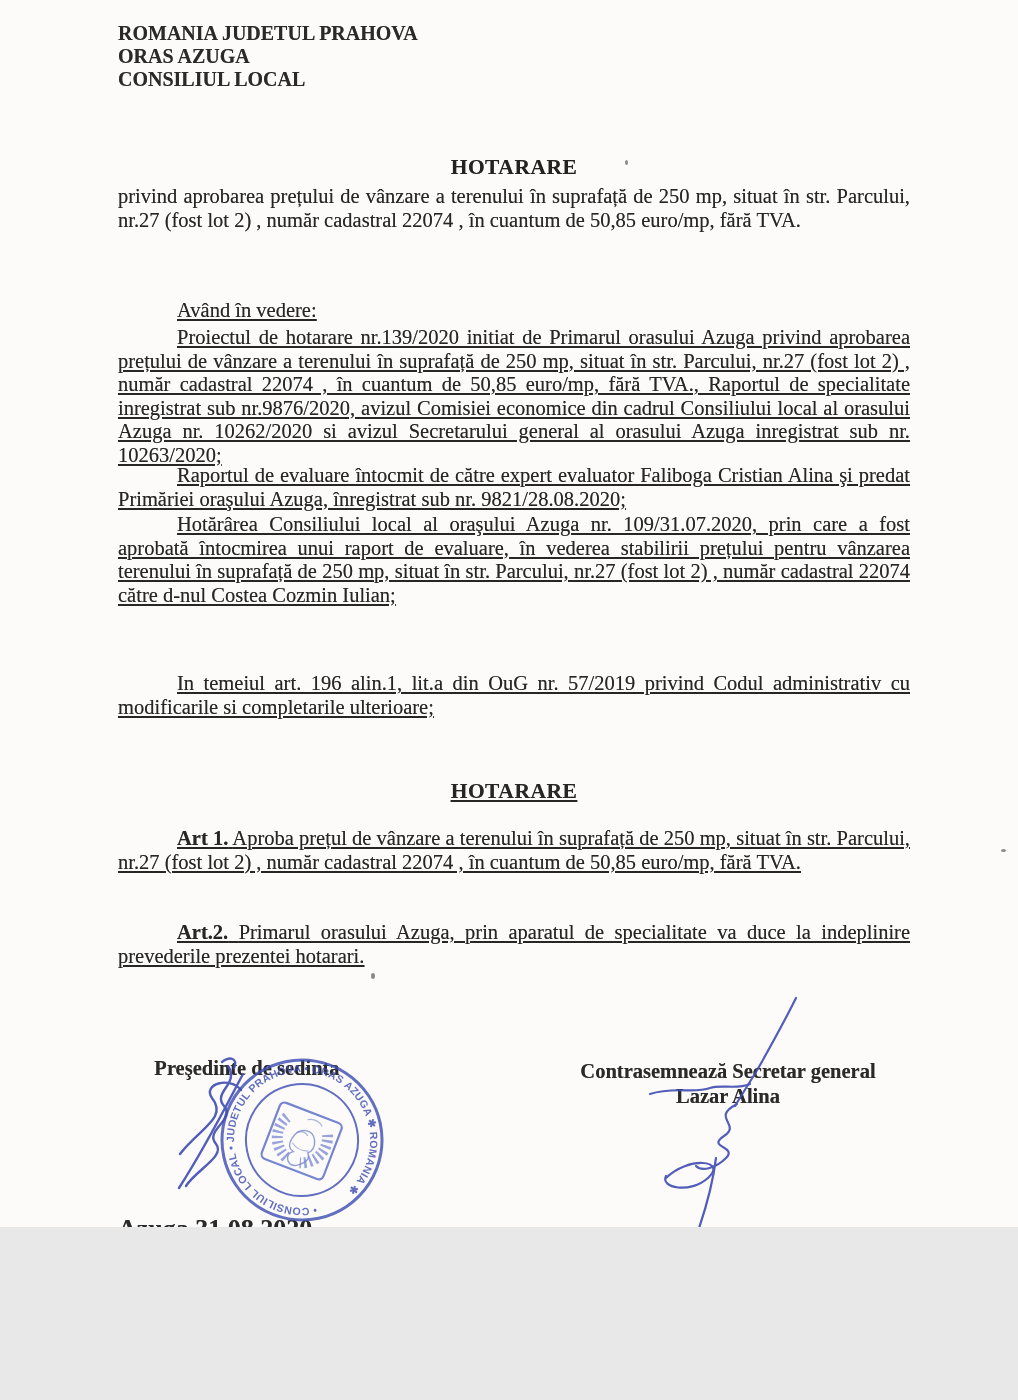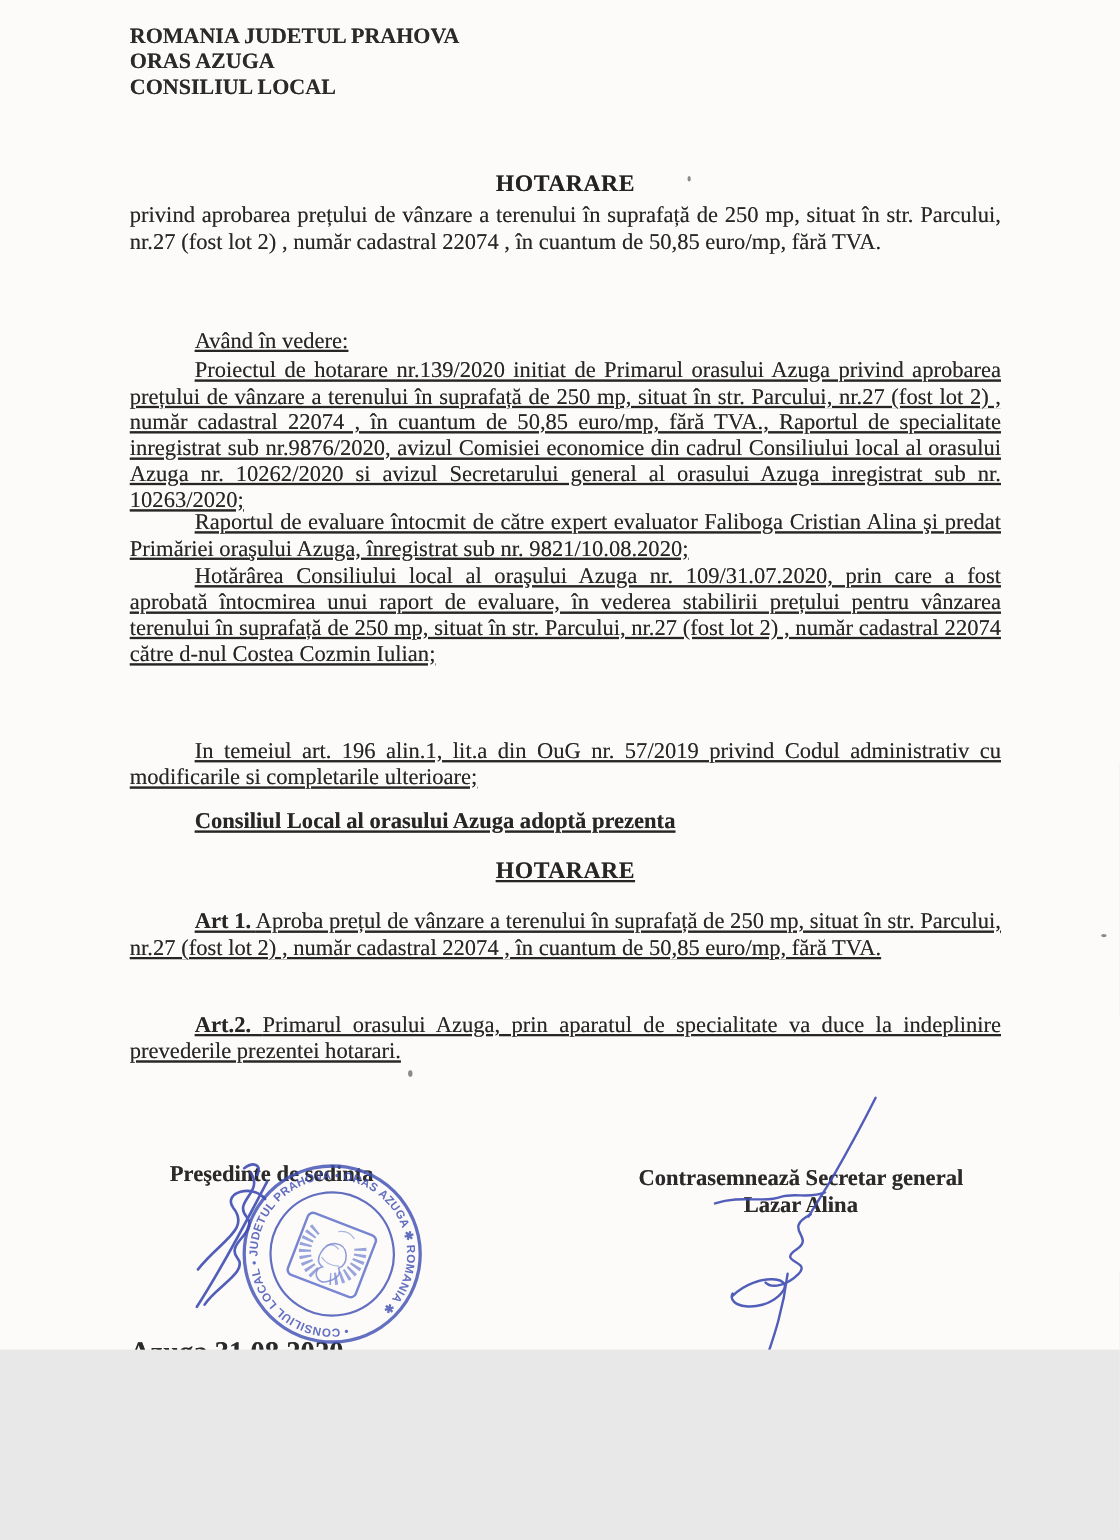--- a/index.html
+++ b/index.html
@@ -33,25 +33,24 @@
     <div>ORAS AZUGA</div>
     <div>CONSILIUL LOCAL</div>
   </div>
 
   <div class="abs doc-title">HOTARARE</div>
 
   <div class="abs doc-subtitle">privind aprobarea prețului de vânzare a terenului în suprafață  de 250 mp, situat în str. Parcului, nr.27 (fost lot 2) , număr cadastral 22074 , în cuantum de  50,85 euro/mp, fără TVA.</div>
 
   <p class="abs body-par indent" style="top:299px">Având în vedere:</p>
   <p class="abs body-par indent" style="top:326px">Proiectul de hotarare nr.139/2020 initiat de Primarul orasului Azuga privind aprobarea prețului de vânzare a terenului în suprafață de 250 mp, situat în str. Parcului, nr.27 (fost lot 2) , număr cadastral 22074 , în cuantum de  50,85 euro/mp, fără TVA., Raportul de specialitate inregistrat sub nr.9876/2020, avizul Comisiei economice din cadrul Consiliului local al orasului Azuga nr. 10262/2020 si avizul Secretarului general al orasului Azuga inregistrat sub nr. 10263/2020;</p>
-  <p class="abs body-par indent" style="top:464px">Raportul de evaluare  întocmit de către expert evaluator Faliboga Cristian Alina şi predat Primăriei oraşului Azuga, înregistrat sub nr. 9821/10.08.2020;</p>
+  <p class="abs body-par indent" style="top:464px">Raportul de evaluare  întocmit de către expert evaluator Faliboga Cristian Alina şi predat Primăriei oraşului Azuga, înregistrat sub nr. 9821/28.08.2020;</p>
   <p class="abs body-par indent" style="top:513px">Hotărârea Consiliului local al oraşului Azuga nr. 109/31.07.2020, prin care a fost aprobată întocmirea unui raport  de evaluare, în vederea stabilirii prețului pentru vânzarea terenului în suprafață de 250 mp, situat în str. Parcului, nr.27 (fost lot 2) , număr cadastral 22074 către d-nul Costea Cozmin Iulian;</p>
   <p class="abs body-par indent" style="top:672px">In temeiul art. 196 alin.1, lit.a din OuG nr. 57/2019 privind Codul administrativ cu modificarile si completarile ulterioare;</p>
 
-  <p class="abs body-par indent bold" style="top:736px">Consiliul Local al orasului Azuga adoptă prezenta</p>
 
   <p class="abs body-par center bold" style="top:780px;font-size:21.5px;letter-spacing:.5px">HOTARARE</p>
 
   <p class="abs body-par indent" style="top:827px"><b>Art 1.</b> <span>Aproba prețul de vânzare a terenului în suprafață de 250 mp, situat în str. Parcului, nr.27 (fost lot 2) , număr cadastral 22074 , în cuantum de  50,85 euro/mp, fără TVA.</span></p>
   <p class="abs body-par indent" style="top:921px"><b>Art.2.</b> <span>Primarul orasului Azuga, prin aparatul de specialitate va duce la indeplinire prevederile prezentei hotarari.</span></p>
 
   <div class="abs sig-block" style="top:1056px;left:118px;width:258px;text-align:center">
     <div>Preşedinte de sedinta</div>
   </div>
   <div class="abs sig-block" style="top:1059px;left:580px;width:296px;text-align:center">

